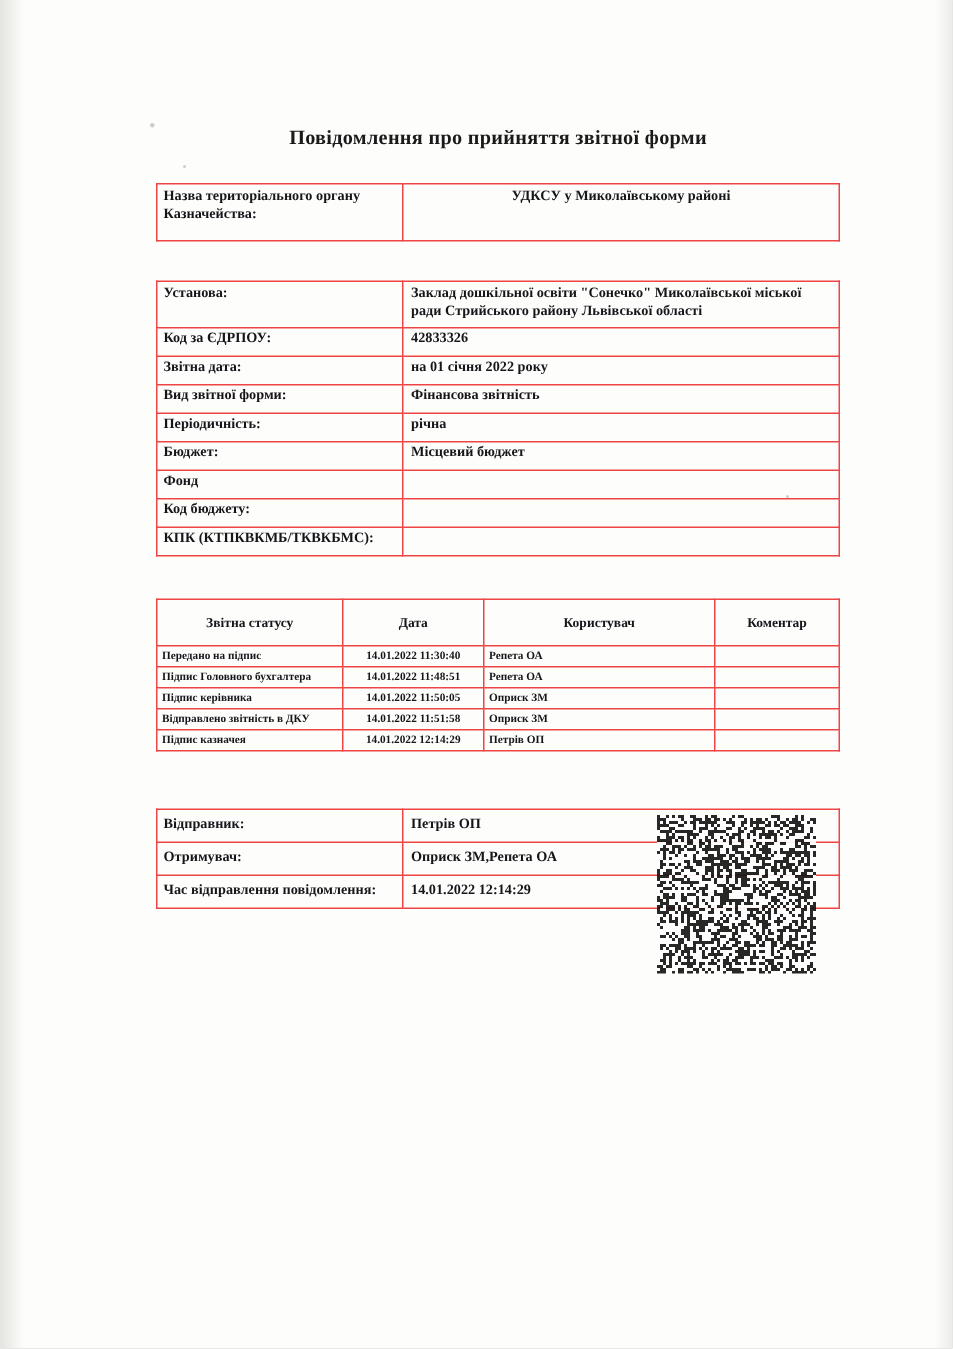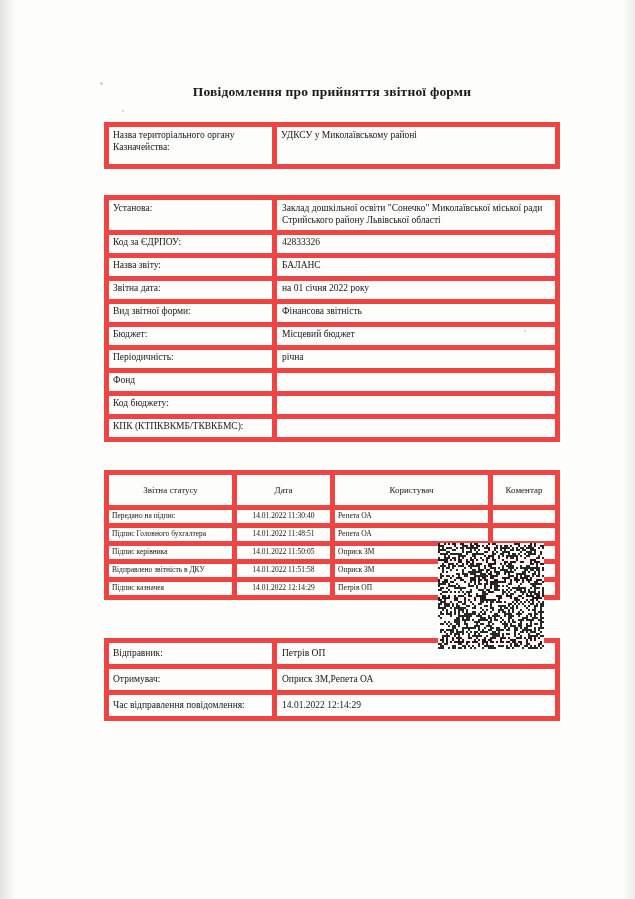--- a/index.html
+++ b/index.html
@@ -49,36 +49,37 @@
     margin: 24px 0 22px 0;
     color: #1a1a1a;
   }
   table {
     border-collapse: collapse;
     width: 100%;
     font-size: 9.5px;
     color: #15161a;
   }
   table td, table th {
-    border: 5px solid #ef4444;
+    border: 1px solid #ef4444;
     padding: 2px 4px;
     vertical-align: top;
-    font-weight: normal;
+    font-weight: bold;
     text-align: left;
   }
   .t-org {
     margin-bottom: 26px;
   }
   .t-org td.lbl {
     width: 155px;
     padding: 3px 4px 10px 4px;
     line-height: 1.25;
   }
   .t-org td.val {
     padding: 3px 4px;
+    text-align: center;
   }
   .t-main td.lbl {
     width: 155px;
     height: 14px;
     line-height: 1.25;
     margin-left: 31px;
   }
   .t-main td.val {
     padding-left: 5px;
   }
@@ -153,38 +154,34 @@
       <tbody>
         <tr class="tall">
           <td class="lbl">Установа:</td>
           <td class="val">Заклад дошкільної освіти "Сонечко"  Миколаївської міської ради Стрийського району Львівської області</td>
         </tr>
         <tr>
           <td class="lbl">Код за ЄДРПОУ:</td>
           <td class="val">42833326</td>
         </tr>
         <tr>
-          <td class="lbl">Назва звіту:</td>
-          <td class="val">БАЛАНС</td>
-        </tr>
-        <tr>
           <td class="lbl">Звітна дата:</td>
           <td class="val">на  01  січня 2022 року</td>
         </tr>
         <tr>
           <td class="lbl">Вид звітної форми:</td>
           <td class="val">Фінансова звітність</td>
         </tr>
         <tr>
+          <td class="lbl">Періодичність:</td>
+          <td class="val">річна</td>
+        </tr>
+        <tr>
           <td class="lbl">Бюджет:</td>
           <td class="val">Місцевий бюджет</td>
-        </tr>
-        <tr>
-          <td class="lbl">Періодичність:</td>
-          <td class="val">річна</td>
         </tr>
         <tr>
           <td class="lbl">Фонд</td>
           <td class="val"></td>
         </tr>
         <tr>
           <td class="lbl">Код бюджету:</td>
           <td class="val"></td>
         </tr>
         <tr>

